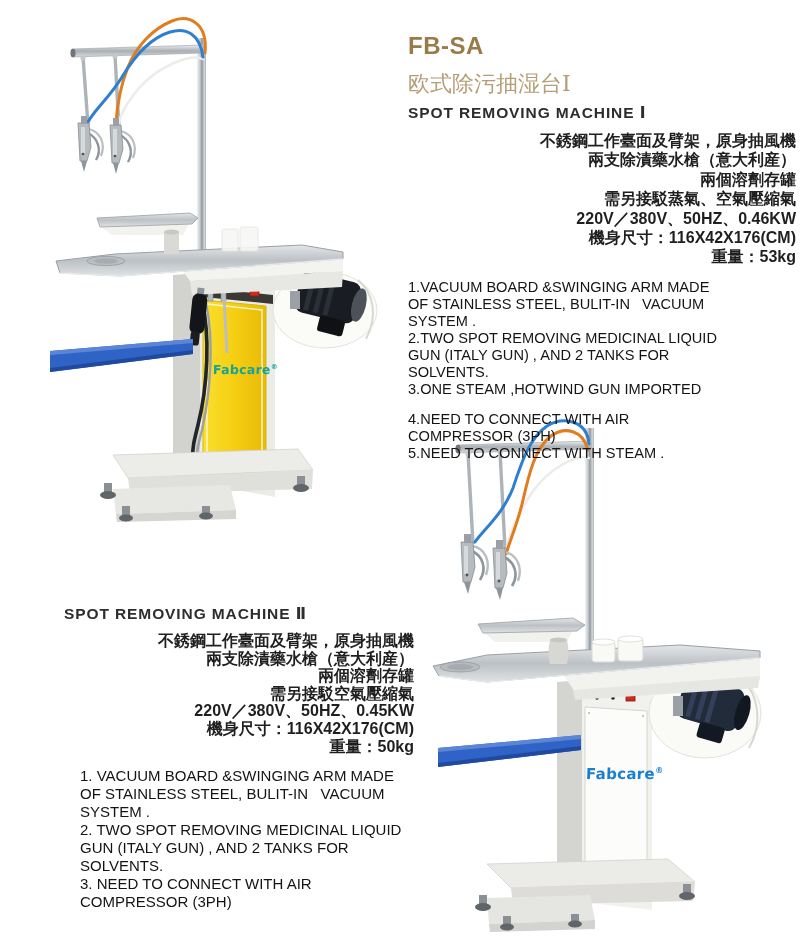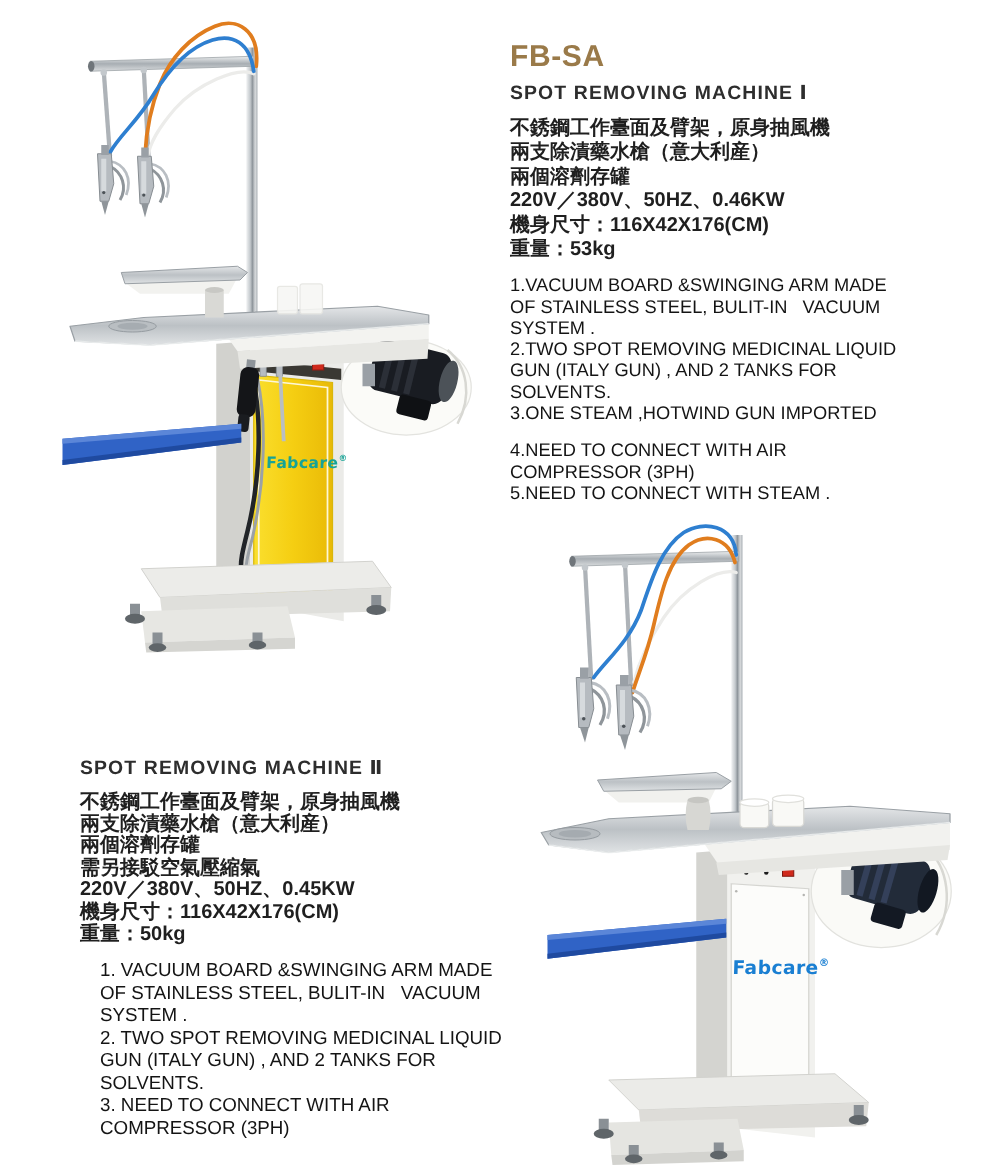--- a/index.html
+++ b/index.html
@@ -13,21 +13,21 @@
   .brand sup{font-size:55%;}
   .brand-sa{left:213px;top:362px;font-size:12.5px;color:#17a396;transform:skewX(-2deg);}
   .brand-sb{left:586px;top:765px;font-size:15px;color:#1a7fd2;transform:skewX(-2deg);}
   .info{position:absolute;}
   .info-sa{left:408px;top:32px;width:388px;}
   .info-sb{left:64px;top:600px;width:350px;}
   .title-row{display:flex;align-items:baseline;gap:9px;white-space:nowrap;flex-direction:column;}
   .model{font-size:24px;font-weight:800;color:#9a7a49;letter-spacing:.5px;}
   .cn-title{font-size:22px;color:#b59d76;font-family:"DejaVu Serif","Liberation Serif",serif;}
   .en-sub{margin-top:5px;font-size:15.5px;font-weight:600;color:#2d2d2d;letter-spacing:.9px;}
-  .specs{margin-top:9px;font-size:16px;font-weight:700;color:#1f1f1f;}
+  .specs{margin-top:9px;font-size:16px;font-weight:700;color:#1f1f1f;text-align:right;}
   .info-sa .specs .spec{line-height:19.4px;}
   .info-sb .specs .spec{line-height:17.6px;}
   .feats{margin-top:12px;font-size:14.6px;color:#141414;}
   .info-sa .feats .feat{line-height:17px;white-space:pre-wrap;}
   .info-sb .feats{font-size:15px;}
   .info-sb .feats .feat{line-height:18px;white-space:pre-wrap;margin-left:16px;}
   .feat.gap{margin-top:13px;}
 </style>
 </head>
 <body>
@@ -285,26 +285,28 @@
       <ellipse cx="150" cy="506" rx="7" ry="3.5" fill="#5f6569"></ellipse>
     </g>
   </svg>
 
   <div class="brand brand-sa"><span>Fabcare</span><sup>®</sup></div>
   <div class="brand brand-sb"><span>Fabcare</span><sup>®</sup></div>
 
   <section class="info info-sa">
     <div class="title-row">
       <span class="model">FB-SA</span>
+      <span class="cn-title">欧式除污抽湿台I</span>
     </div>
     <div class="en-sub">SPOT REMOVING MACHINE Ⅰ</div>
     <div class="specs">
       <div class="spec">不銹鋼工作臺面及臂架，原身抽風機</div>
       <div class="spec">兩支除漬藥水槍（意大利産）</div>
       <div class="spec">兩個溶劑存罐</div>
+      <div class="spec">需另接駁蒸氣、空氣壓縮氣</div>
       <div class="spec">220V／380V、50HZ、0.46KW</div>
       <div class="spec">機身尺寸：116X42X176(CM)</div>
       <div class="spec">重量：53kg</div>
     </div>
     <div class="feats">
       <div class="feat">1.VACUUM BOARD &amp;SWINGING ARM MADE
 OF STAINLESS STEEL, BULIT-IN   VACUUM
 SYSTEM .</div>
       <div class="feat">2.TWO SPOT REMOVING MEDICINAL LIQUID
 GUN (ITALY GUN) , AND 2 TANKS FOR

